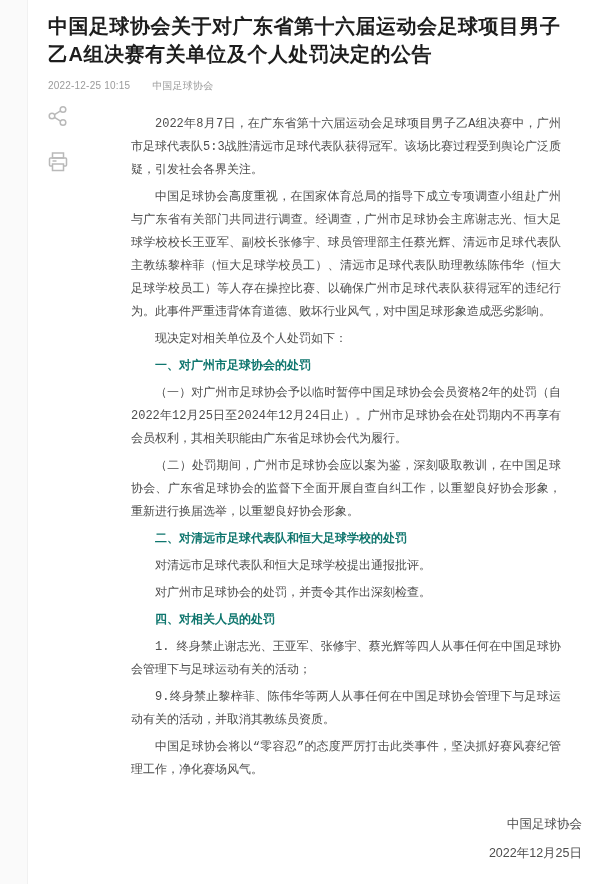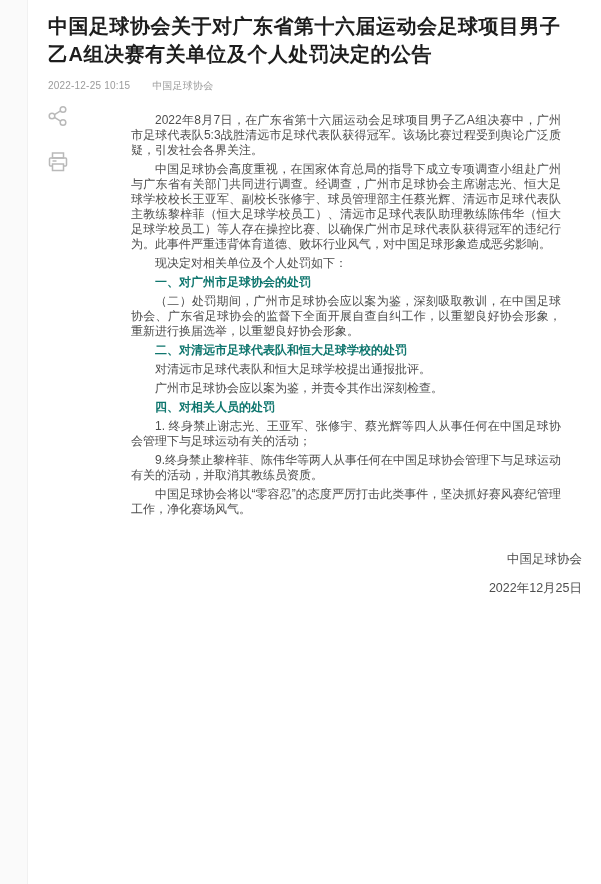--- a/index.html
+++ b/index.html
@@ -45,23 +45,24 @@
   }
   .tools .icon-btn {
     width:24px; height:24px;
     cursor:pointer;
     display:block;
   }
   .article {
     margin:20px 0 0 83px;
     width:430px;
     font-size:12px;
-    line-height:15px;
+    line-height:23px;
     color:#4d4d4d;
     text-align:justify;
+    font-family:Liberation Mono, monospace;
   }
   .article .para {
     margin:0 0 4px 0;
     text-indent:2em;
   }
   .article .heading {
     margin:0 0 4px 0;
     text-indent:2em;
     font-size:12px;
     font-weight:bold;
@@ -108,24 +109,25 @@
           <rect x="6.5" y="14" width="11" height="6.5" fill="#ffffff"></rect>
         </svg>
       </span>
     </div>
 
     <div class="article">
         <p class="para">2022年8月7日，在广东省第十六届运动会足球项目男子乙A组决赛中，广州市足球代表队5:3战胜清远市足球代表队获得冠军。该场比赛过程受到舆论广泛质疑，引发社会各界关注。</p>
         <p class="para">中国足球协会高度重视，在国家体育总局的指导下成立专项调查小组赴广州与广东省有关部门共同进行调查。经调查，广州市足球协会主席谢志光、恒大足球学校校长王亚军、副校长张修宇、球员管理部主任蔡光辉、清远市足球代表队主教练黎梓菲（恒大足球学校员工）、清远市足球代表队助理教练陈伟华（恒大足球学校员工）等人存在操控比赛、以确保广州市足球代表队获得冠军的违纪行为。此事件严重违背体育道德、败坏行业风气，对中国足球形象造成恶劣影响。</p>
         <p class="para">现决定对相关单位及个人处罚如下：</p>
         <h3 class="heading">一、对广州市足球协会的处罚</h3>
+        <p class="para">（一）对广州市足球协会予以临时暂停中国足球协会会员资格2年的处罚（自2022年12月25日至2024年12月24日止）。广州市足球协会在处罚期内不再享有会员权利，其相关职能由广东省足球协会代为履行。</p>
         <p class="para">（二）处罚期间，广州市足球协会应以案为鉴，深刻吸取教训，在中国足球协会、广东省足球协会的监督下全面开展自查自纠工作，以重塑良好协会形象，重新进行换届选举，以重塑良好协会形象。</p>
         <h3 class="heading">二、对清远市足球代表队和恒大足球学校的处罚</h3>
         <p class="para">对清远市足球代表队和恒大足球学校提出通报批评。</p>
-        <p class="para">广州市足球协会应以案为鉴，并责令其作出深刻检查。</p>
+        <p class="para">对广州市足球协会的处罚，并责令其作出深刻检查。</p>
         <h3 class="heading">四、对相关人员的处罚</h3>
         <p class="para">1. 终身禁止谢志光、王亚军、张修宇、蔡光辉等四人从事任何在中国足球协会管理下与足球运动有关的活动；</p>
         <p class="para">9.终身禁止黎梓菲、陈伟华等两人从事任何在中国足球协会管理下与足球运动有关的活动，并取消其教练员资质。</p>
         <p class="para">中国足球协会将以“零容忍”的态度严厉打击此类事件，坚决抓好赛风赛纪管理工作，净化赛场风气。</p>
       </div>
 
     <div class="sign">
       <div class="sign-org">中国足球协会</div>
       <div class="sign-date">2022年12月25日</div>
     </div>

